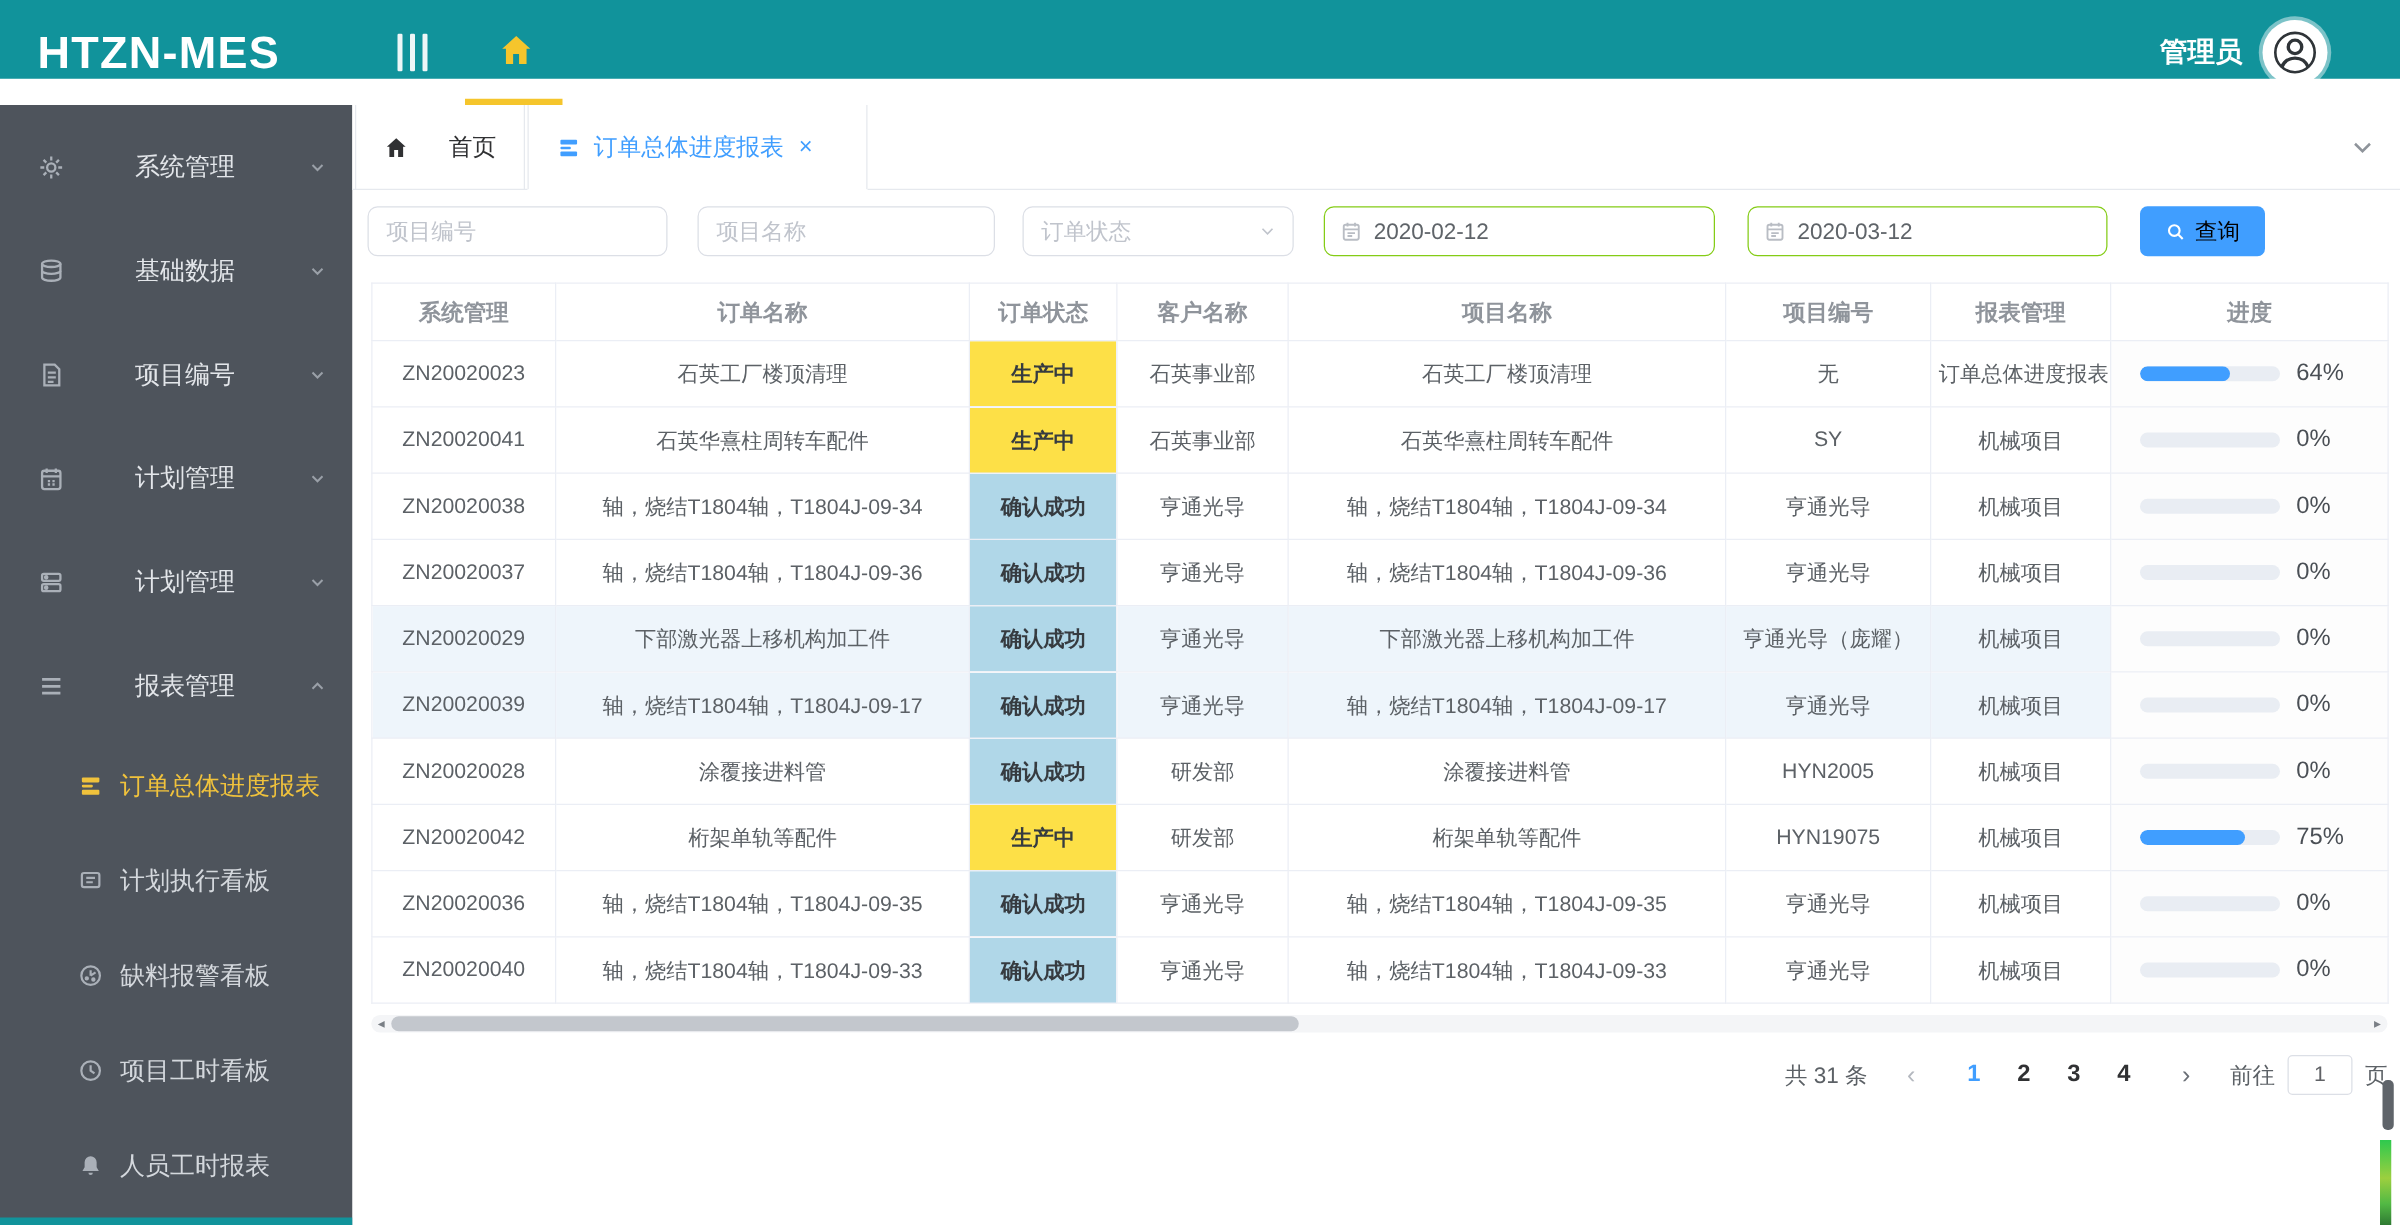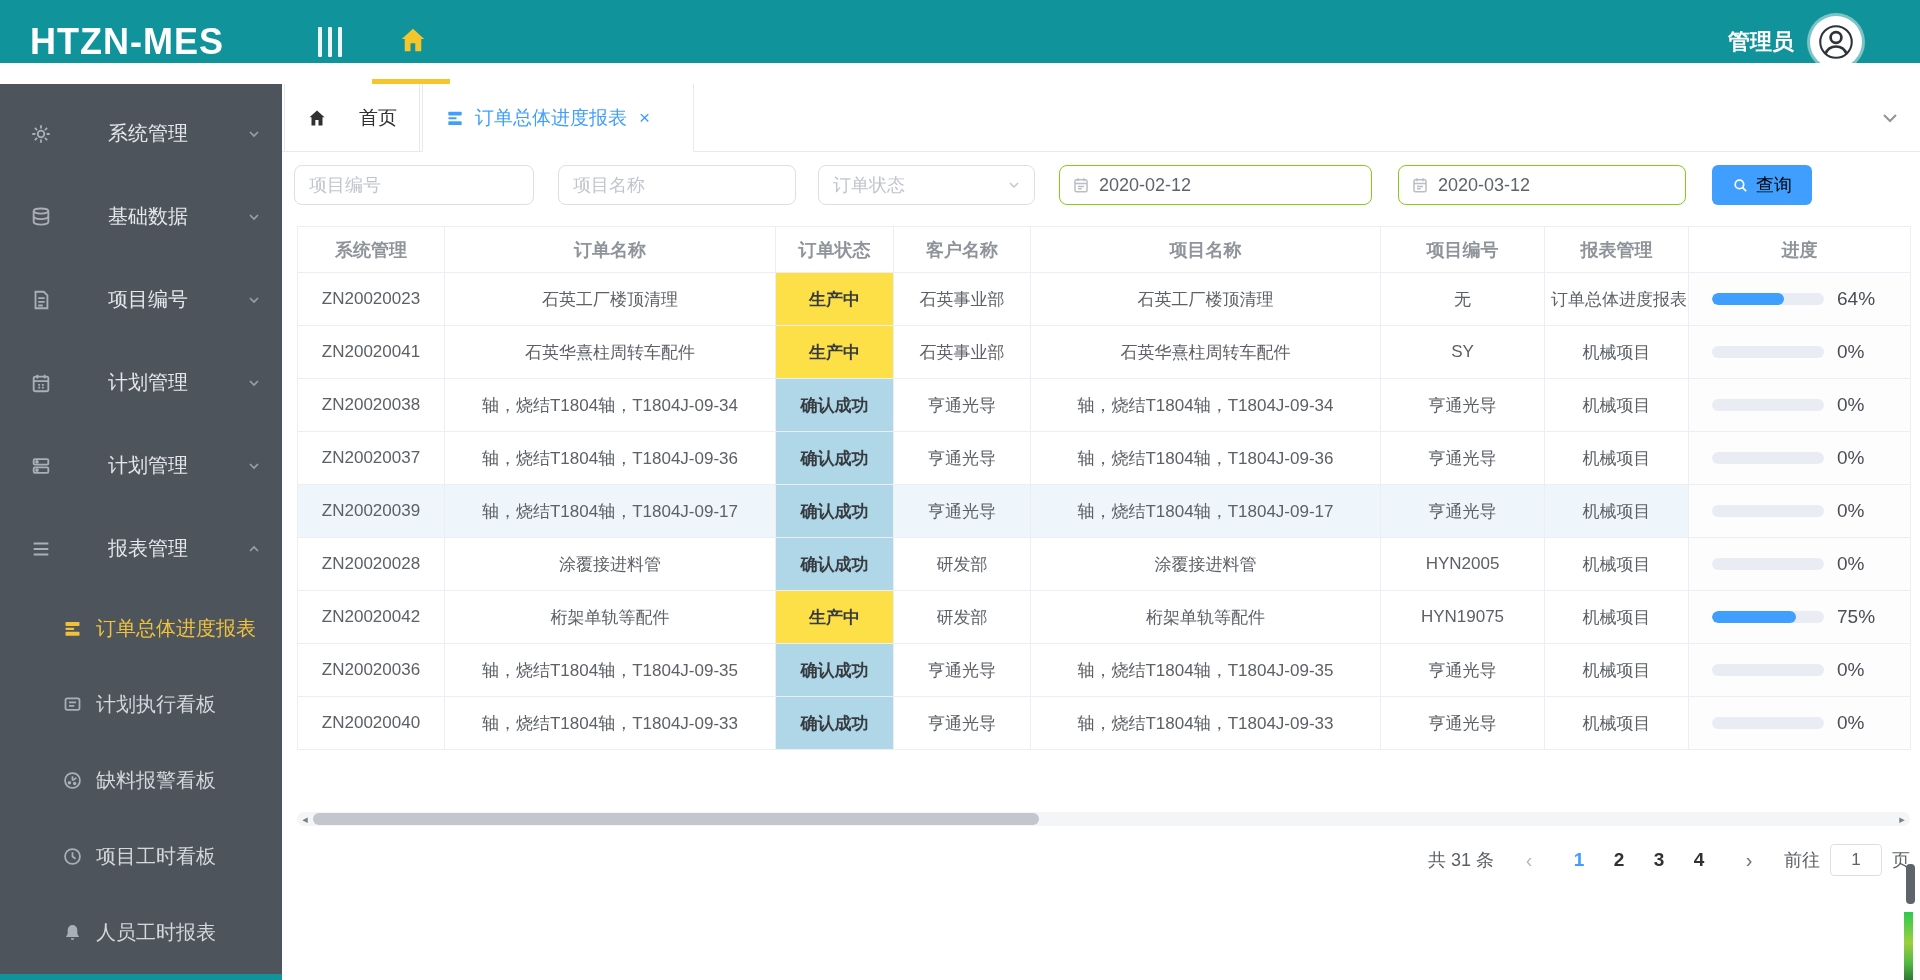--- a/index.html
+++ b/index.html
@@ -413,20 +413,37 @@
           <td class="progress-cell">
             <div class="pwrap">
                 <div class="ptrack">
                   <div class="pfill" style="width: 0%;"></div>
                 </div>
                 <span class="plabel">0%</span>
               </div>
           </td>
         </tr>
         <tr class="striped">
+          <td>ZN20020029</td>
+          <td>下部激光器上移机构加工件</td>
+          <td class="st-blue">确认成功</td>
+          <td>亨通光导</td>
+          <td>下部激光器上移机构加工件</td>
+          <td>亨通光导（庞耀）</td>
+          <td>机械项目</td>
+          <td class="progress-cell">
+            <div class="pwrap">
+                <div class="ptrack">
+                  <div class="pfill" style="width: 0%;"></div>
+                </div>
+                <span class="plabel">0%</span>
+              </div>
+          </td>
+        </tr>
+        <tr class="striped">
           <td>ZN20020039</td>
           <td>轴，烧结T1804轴，T1804J-09-17</td>
           <td class="st-blue">确认成功</td>
           <td>亨通光导</td>
           <td>轴，烧结T1804轴，T1804J-09-17</td>
           <td>亨通光导</td>
           <td>机械项目</td>
           <td class="progress-cell">
             <div class="pwrap">
                 <div class="ptrack">

